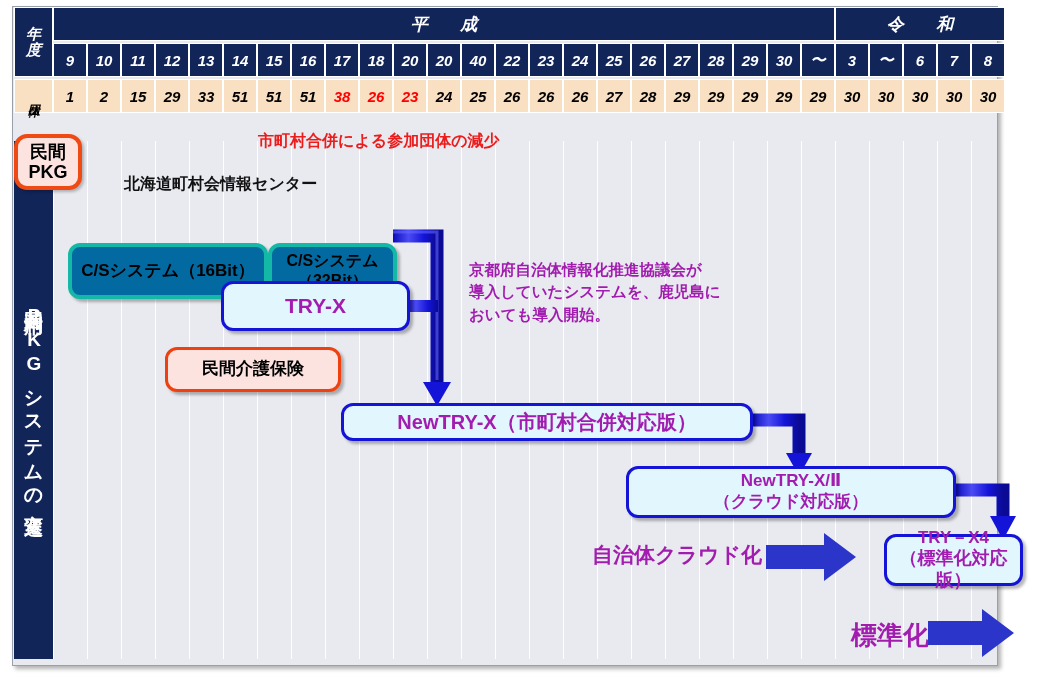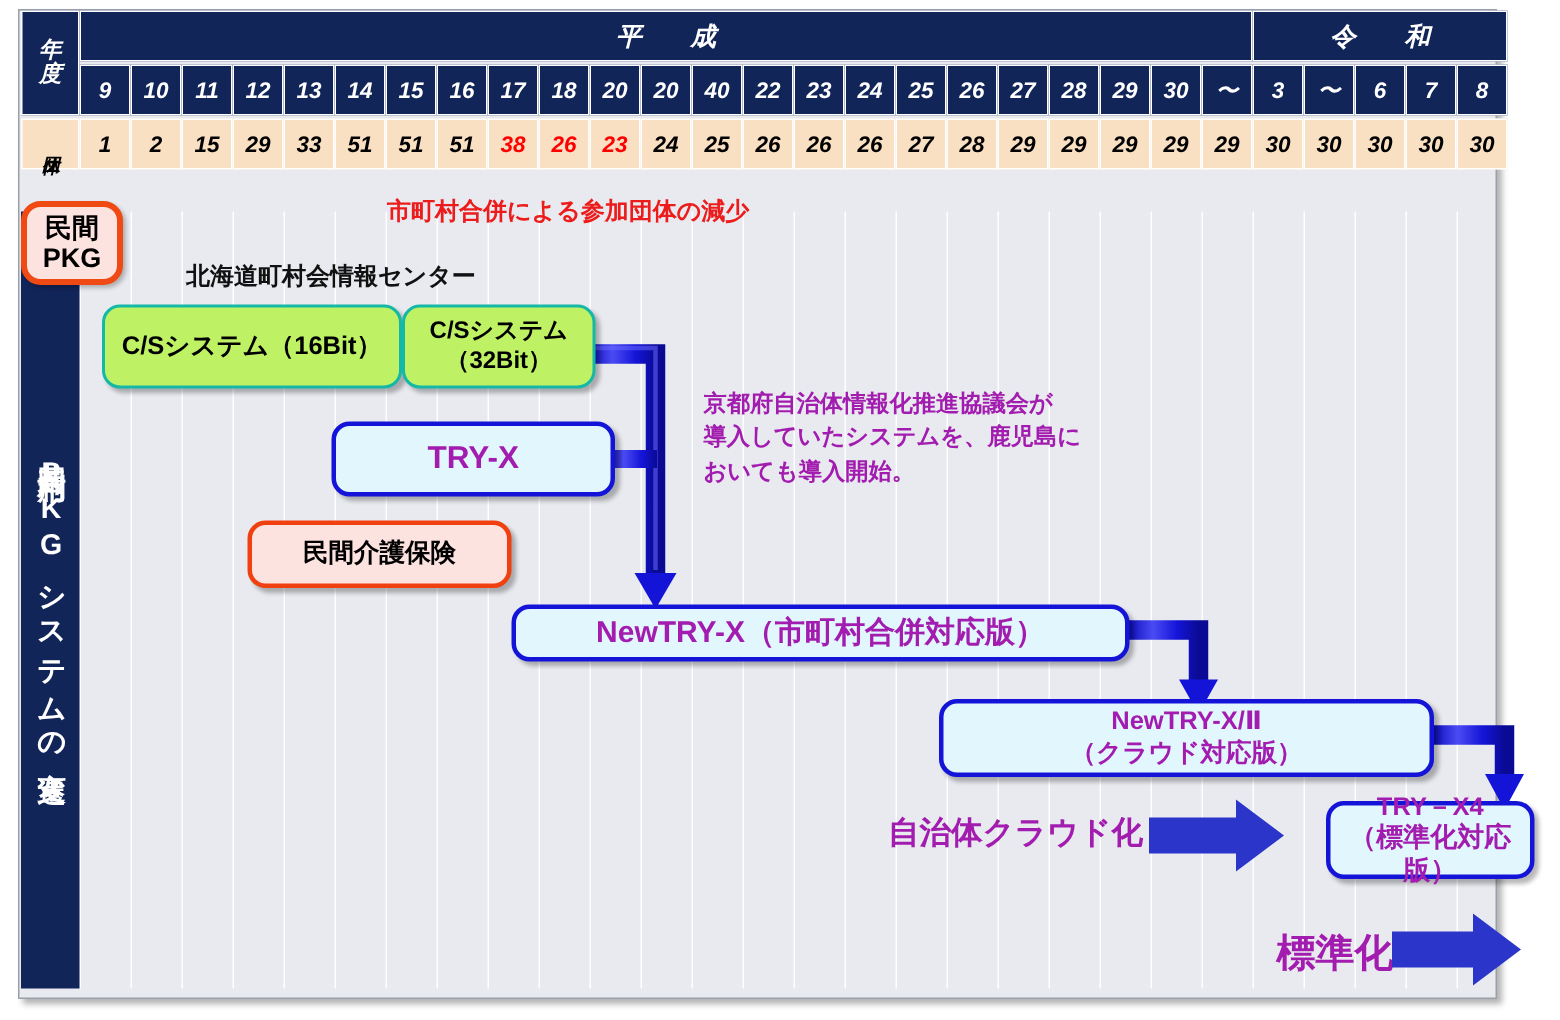--- a/index.html
+++ b/index.html
@@ -40,22 +40,22 @@
         background:#122559;color:#fff;font-weight:bold;font-size:19px;
         display:flex;align-items:center;justify-content:center;
         writing-mode:vertical-rl;text-orientation:upright;letter-spacing:3px;
         box-sizing:border-box;}
 
   
   .box{position:absolute;box-sizing:border-box;display:flex;align-items:center;
        justify-content:center;text-align:center;font-weight:bold;line-height:1.22;
        border-radius:12px;}
 
-  .box-gray{background:#bef264;border:2px solid #14b8a6;color:#000;
-            box-shadow:3px 3px 3px rgba(0,0,0,.28);}
+  .box-gray{background:#0369a1;border:4px solid #14b8a6;color:#000;
+            box-shadow:3px 3px 3px rgba(0,0,0,.28);margin-top:40px;}
   .box-blue{background:#e2f6fd;border:3px solid #1414d8;color:#a21caf;
             box-shadow:3px 3px 3px rgba(0,0,0,.28);}
   .box-red{background:#fde3e0;border:3px solid #f04010;color:#000;
            box-shadow:3px 3px 3px rgba(0,0,0,.28);}
 
   .badge-pkg{position:absolute;left:14px;top:134px;width:68px;height:56px;
              background:#fde3e0;border:4px solid #f04a14;border-radius:13px;
              display:flex;flex-direction:column;align-items:center;justify-content:center;
              font-weight:bold;font-size:18px;color:#000;line-height:1.12;
              box-shadow:2px 2px 3px rgba(0,0,0,.25);z-index:9;box-sizing:border-box;}

